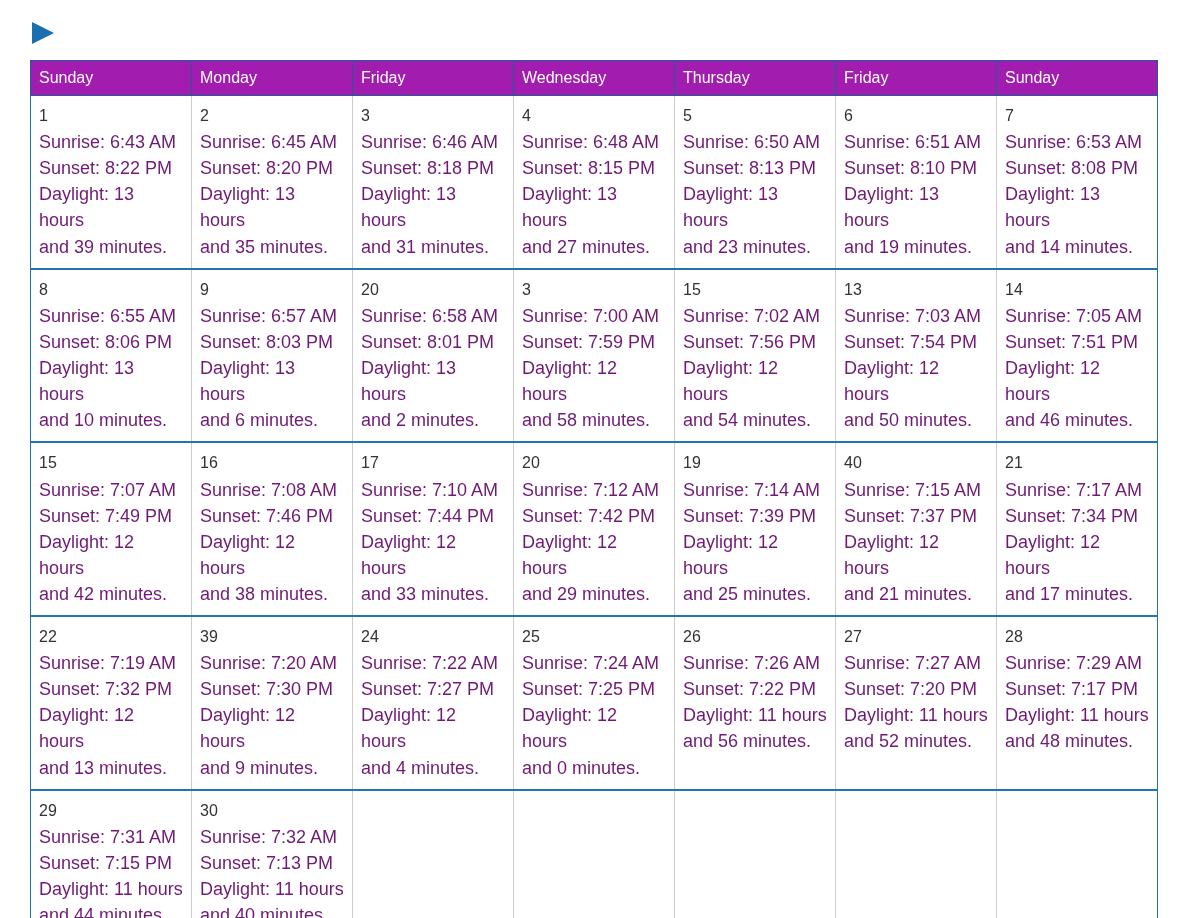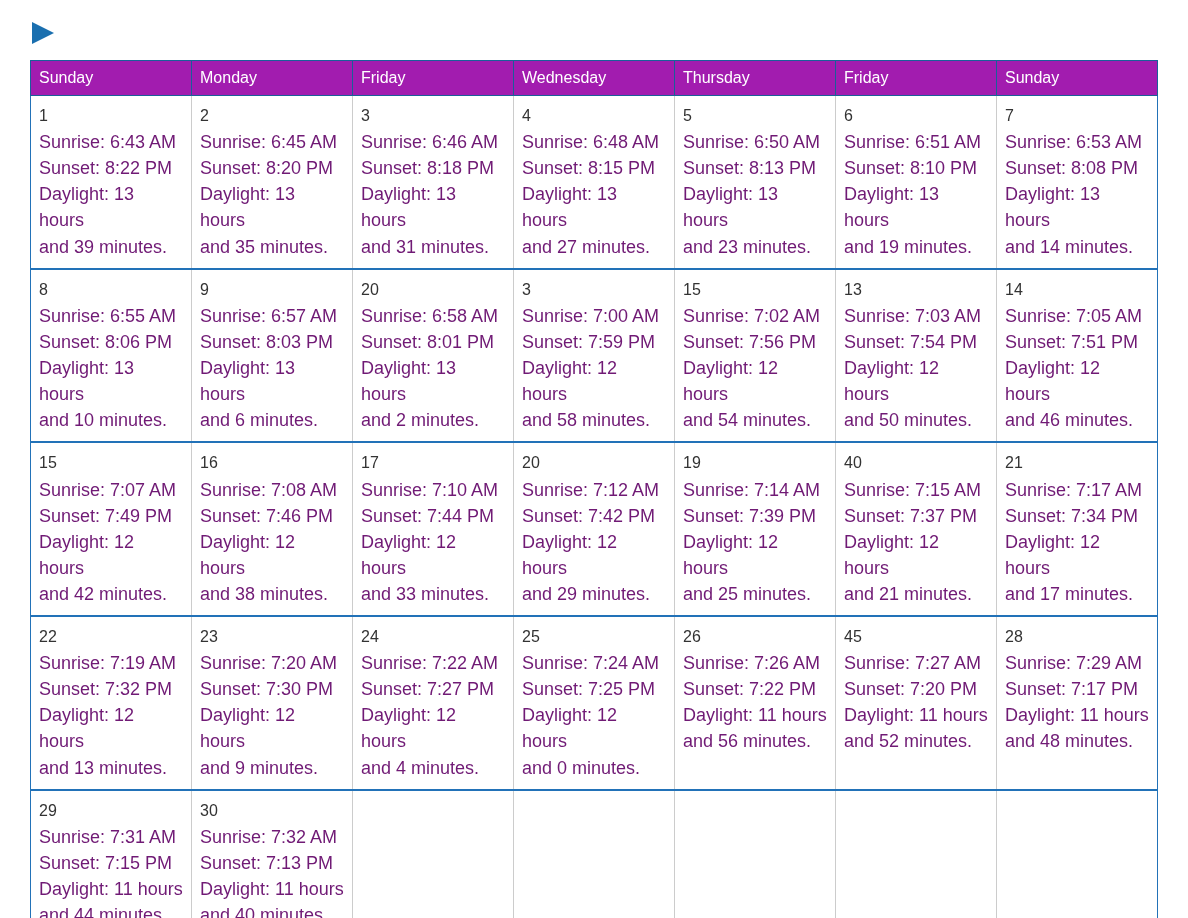--- a/index.html
+++ b/index.html
@@ -155,25 +155,25 @@
         <td><span class="day-num">15</span><span class="day-info">Sunrise: 7:07 AM<br>Sunset: 7:49 PM<br>Daylight: 12 hours <br>and 42 minutes.</span></td>
         <td><span class="day-num">16</span><span class="day-info">Sunrise: 7:08 AM<br>Sunset: 7:46 PM<br>Daylight: 12 hours <br>and 38 minutes.</span></td>
         <td><span class="day-num">17</span><span class="day-info">Sunrise: 7:10 AM<br>Sunset: 7:44 PM<br>Daylight: 12 hours <br>and 33 minutes.</span></td>
         <td><span class="day-num">20</span><span class="day-info">Sunrise: 7:12 AM<br>Sunset: 7:42 PM<br>Daylight: 12 hours <br>and 29 minutes.</span></td>
         <td><span class="day-num">19</span><span class="day-info">Sunrise: 7:14 AM<br>Sunset: 7:39 PM<br>Daylight: 12 hours <br>and 25 minutes.</span></td>
         <td><span class="day-num">40</span><span class="day-info">Sunrise: 7:15 AM<br>Sunset: 7:37 PM<br>Daylight: 12 hours <br>and 21 minutes.</span></td>
         <td><span class="day-num">21</span><span class="day-info">Sunrise: 7:17 AM<br>Sunset: 7:34 PM<br>Daylight: 12 hours <br>and 17 minutes.</span></td>
       </tr>
       <tr>
         <td><span class="day-num">22</span><span class="day-info">Sunrise: 7:19 AM<br>Sunset: 7:32 PM<br>Daylight: 12 hours <br>and 13 minutes.</span></td>
-        <td><span class="day-num">23</span><span class="day-info">Sunrise: 7:20 AM<br>Sunset: 7:30 PM<br>Daylight: 12 hours <br>and 9 minutes.</span></td>
+        <td><span class="day-num">39</span><span class="day-info">Sunrise: 7:20 AM<br>Sunset: 7:30 PM<br>Daylight: 12 hours <br>and 9 minutes.</span></td>
         <td><span class="day-num">24</span><span class="day-info">Sunrise: 7:22 AM<br>Sunset: 7:27 PM<br>Daylight: 12 hours <br>and 4 minutes.</span></td>
         <td><span class="day-num">25</span><span class="day-info">Sunrise: 7:24 AM<br>Sunset: 7:25 PM<br>Daylight: 12 hours <br>and 0 minutes.</span></td>
         <td><span class="day-num">26</span><span class="day-info">Sunrise: 7:26 AM<br>Sunset: 7:22 PM<br>Daylight: 11 hours <br>and 56 minutes.</span></td>
-        <td><span class="day-num">45</span><span class="day-info">Sunrise: 7:27 AM<br>Sunset: 7:20 PM<br>Daylight: 11 hours <br>and 52 minutes.</span></td>
+        <td><span class="day-num">27</span><span class="day-info">Sunrise: 7:27 AM<br>Sunset: 7:20 PM<br>Daylight: 11 hours <br>and 52 minutes.</span></td>
         <td><span class="day-num">28</span><span class="day-info">Sunrise: 7:29 AM<br>Sunset: 7:17 PM<br>Daylight: 11 hours <br>and 48 minutes.</span></td>
       </tr>
       <tr>
         <td><span class="day-num">29</span><span class="day-info">Sunrise: 7:31 AM<br>Sunset: 7:15 PM<br>Daylight: 11 hours <br>and 44 minutes.</span></td>
         <td><span class="day-num">30</span><span class="day-info">Sunrise: 7:32 AM<br>Sunset: 7:13 PM<br>Daylight: 11 hours <br>and 40 minutes.</span></td>
         <td></td>
         <td></td>
         <td></td>
         <td></td>
         <td></td>

